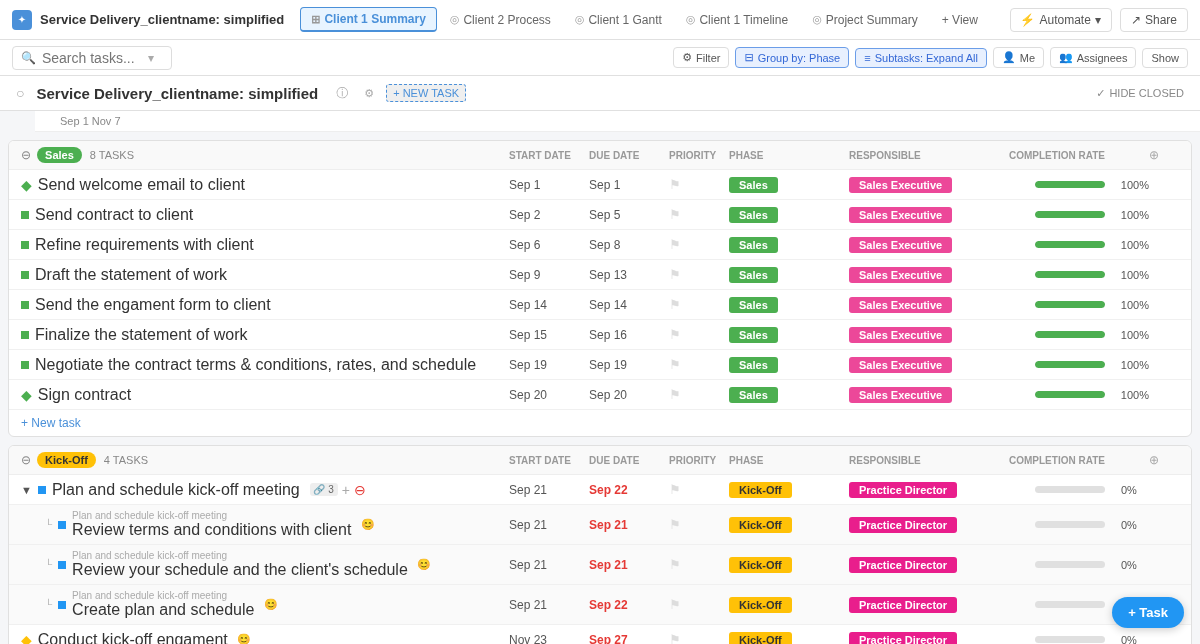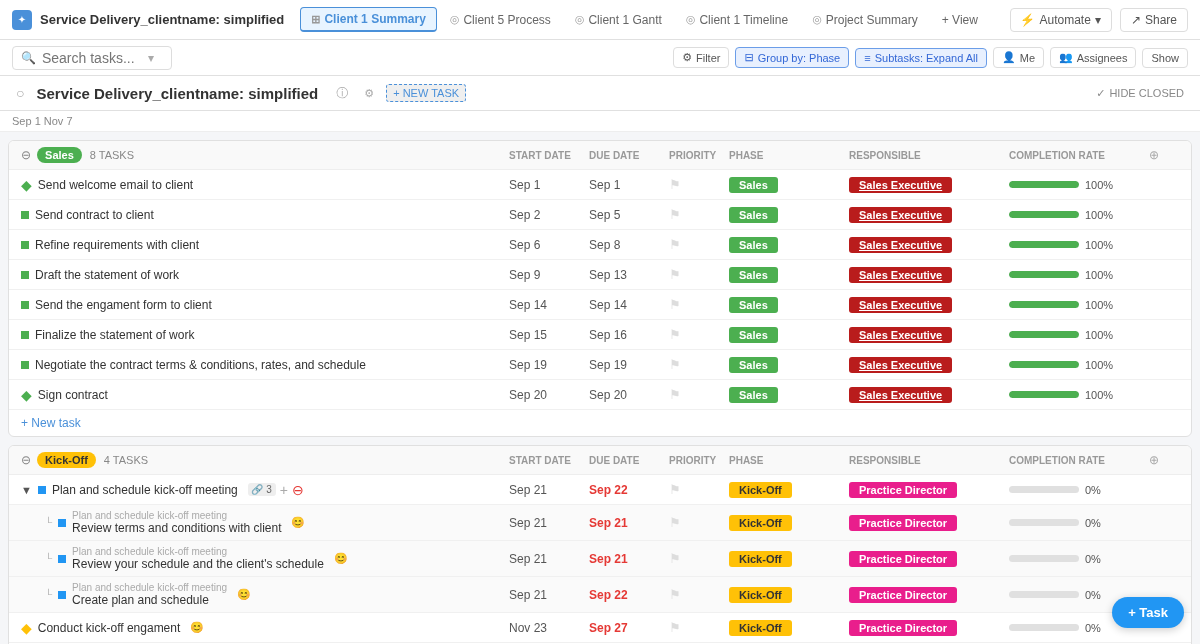--- a/index.html
+++ b/index.html
@@ -44,37 +44,37 @@
     .badge-kickoff { background: #ffc107; color: #333; }
     .section-tasks-count { font-size: 11px; color: #888; margin-left: 8px; }
 
     
     .task-row { display: grid; grid-template-columns: 1fr 80px 80px 60px 120px 160px 140px 30px; padding: 5px 12px; border-bottom: 1px solid #f0f0f0; align-items: center; min-height: 30px; }
     .task-row.subtask { background: #fafafa; }
 
     .task-cell { display: flex; align-items: center; gap: 6px; }
     .task-indent { padding-left: 24px; }
 
-    .task-name { font-size: 12px; color: #333; }
+    .task-name { font-size: 16px; color: #333; }
     .task-name-block { display: flex; flex-direction: column; }
 
     .date-cell { font-size: 12px; color: #555; }
     .date-overdue { color: #e53935; font-weight: 600; }
 
     .priority-flag { color: #ddd; font-size: 13px; }
 
     .phase-badge { padding: 2px 10px; border-radius: 3px; font-size: 11px; font-weight: 600; color: #fff; text-align: center; min-width: 70px; }
     .phase-sales { background: #4caf50; }
     .phase-kickoff { background: #ffc107; color: #333; }
 
     .responsible-badge { padding: 2px 10px; border-radius: 3px; font-size: 11px; font-weight: 600; color: #fff; text-align: center; }
-    .resp-sales-exec { background: #b91c1c; text-decoration: underline; }
+    .resp-sales-exec { background: #ec4899; }
     .resp-practice-dir { background: #e91e8c; }
 
-    .progress-cell { display: flex; align-items: center; gap: 6px; }
+    .progress-cell { display: flex; align-items: center; gap: 16px; justify-content: flex-end; }
     .progress-bar-bg { width: 70px; height: 7px; background: #e0e0e0; border-radius: 4px; overflow: hidden; }
     .progress-bar-fill { height: 100%; border-radius: 4px; background: #4caf50; }
     .progress-text { font-size: 11px; color: #555; min-width: 28px; }
 
     .task-icons { display: flex; align-items: center; gap: 4px; margin-left: 4px; }
     .subtask-count { font-size: 10px; color: #666; background: #eee; border-radius: 3px; padding: 1px 4px; display: flex; align-items: center; gap: 2px; }
     .add-icon { color: #aaa; font-size: 14px; cursor: pointer; }
     .remove-icon { color: #e53935; font-size: 14px; cursor: pointer; }
 
     .add-task-link { font-size: 12px; color: #4a90d9; cursor: pointer; padding: 6px 12px; display: block; }
@@ -94,21 +94,21 @@
     <span>✦</span>
   </div>
   <span class="project-title">Service Delivery_clientname: simplified</span>
   <div class="tab-bar">
     <div class="tab active">
       <span class="tab-icon">⊞</span>
       <span>Client 1 Summary</span>
     </div>
     <div class="tab">
       <span class="tab-icon">◎</span>
-      <span>Client 5 Process</span>
+      <span>Client 2 Process</span>
     </div>
     <div class="tab">
       <span class="tab-icon">◎</span>
       <span>Client 1 Gantt</span>
     </div>
     <div class="tab">
       <span class="tab-icon">◎</span>
       <span>Client 1 Timeline</span>
     </div>
     <div class="tab">
@@ -171,21 +171,21 @@
     <span style="color:#aaa;font-size:14px;">○</span>
     <span class="project-name">Service Delivery_clientname: simplified</span>
     <span style="color:#aaa;font-size:12px;margin-left:6px;">ⓘ</span>
     <span style="color:#aaa;font-size:11px;margin-left:4px;">⚙</span>
     <button class="new-task-btn">+ NEW TASK</button>
     <div class="hide-closed">
       <span>✓</span>
       <span>HIDE CLOSED</span>
     </div>
   </div>
-  <div style="padding:4px 12px;font-size:11px;color:#888;background:#fff;border-bottom:1px solid #eee;">
+  <div style="padding:4px 25px;font-size:11px;color:#888;background:#fff;border-bottom:1px solid #eee;margin-left:35px;">
     <span>Sep 1   Nov 7</span>
   </div>
 
   <div class="section">
     <div class="section-header">
       <span class="section-toggle">⊖</span>
       <span class="section-badge badge-sales">Sales</span>
       <span class="section-tasks-count">8 TASKS</span>
       <div style="display:grid;grid-template-columns:1fr 80px 80px 60px 120px 160px 140px 30px;flex:1;padding:0 0 0 20px;align-items:center;">
         <span></span>

